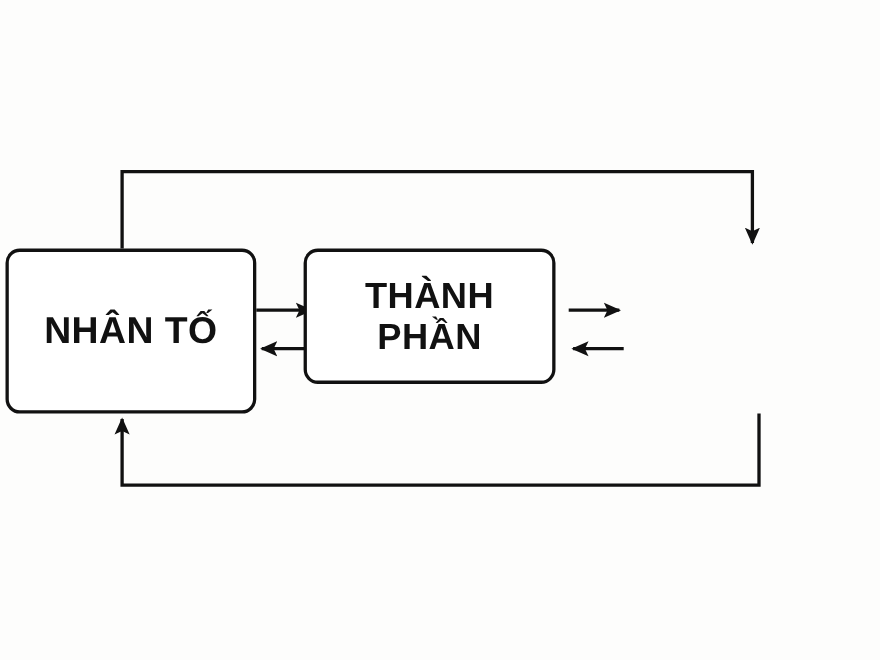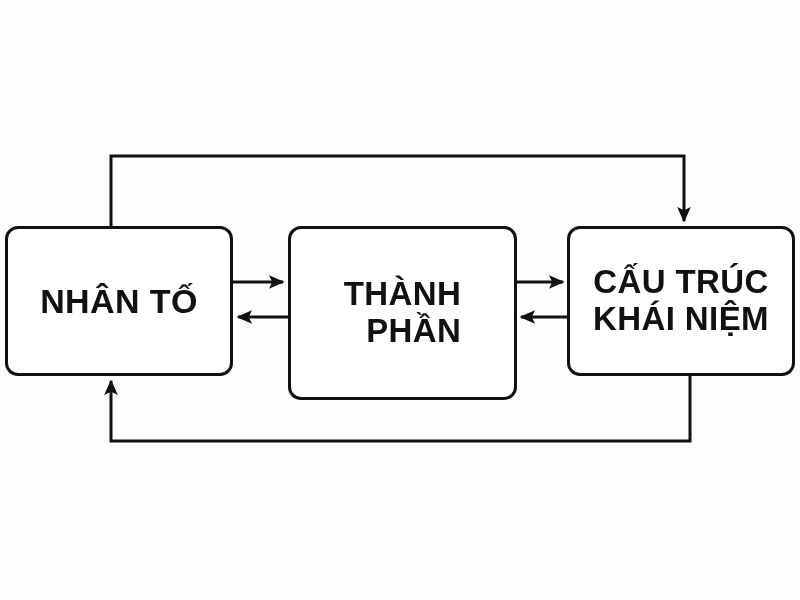--- a/index.html
+++ b/index.html
@@ -49,25 +49,24 @@
     white-space: pre-line;
     padding: 0 6px;
   }
   #node-nhan-to {
     left: 5px;
     top: 226px;
     width: 228px;
     height: 150px;
   }
   #node-thanh-phan {
-    left: 288px;
+    left: 276px;
     top: 226px;
     width: 229px;
-    height: 174px;
-    text-align: right;
+    height: 123px;
   }
   #node-cau-truc {
     left: 567px;
     top: 226px;
     width: 228px;
     height: 150px;
   }
   #node-thanh-phan .node-label,
   #node-cau-truc .node-label {
     font-size: 33px;
@@ -100,18 +99,14 @@
 
   <div class="node-box" id="node-nhan-to">
     <span class="node-label">NHÂN TỐ</span>
   </div>
 
   <div class="node-box" id="node-thanh-phan">
     <span class="node-label">THÀNH
 PHẦN</span>
   </div>
 
-  <div class="node-box" id="node-cau-truc">
-    <span class="node-label">CẤU TRÚC
-KHÁI NIỆM</span>
-  </div>
 
 </div>
 
 </body></html>

